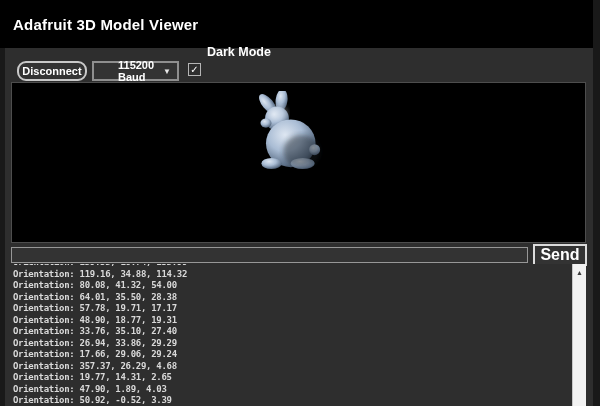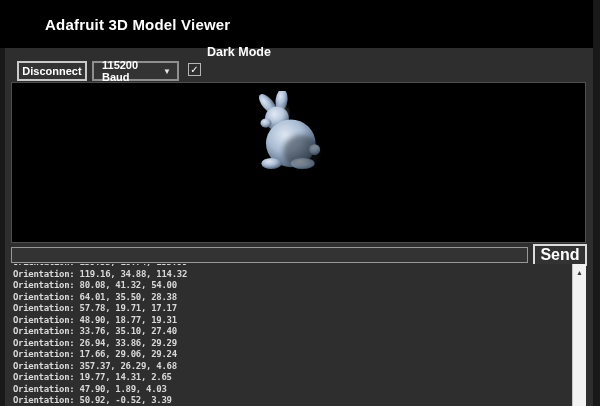--- a/index.html
+++ b/index.html
@@ -8,21 +8,21 @@
     position: relative;
     width: 600px; height: 406px;
     background: #2e2e2e;
     font-family: "Liberation Sans", sans-serif;
     overflow: hidden;
   }
   .titlebar {
     position: absolute; left: 0; top: 0;
     width: 593px; height: 48px;
     background: #000;
-    display: flex; align-items: center; padding-left: 32px;
+    display: flex; align-items: center;
   }
   .title {
     color: #fff; font-size: 15px; font-weight: bold;
     padding-left: 13px; letter-spacing: .2px;
   }
   .edge-right {
     position: absolute; right: 0; top: 0;
     width: 7px; height: 406px; background: #191919;
   }
   .edge-left {
@@ -31,25 +31,25 @@
   }
   .btn {
     position: absolute;
     background: #333; color: #fff;
     font-weight: bold; font-size: 11px;
     border: 2px solid #c9c9c9;
     display: flex; align-items: center; justify-content: center;
     font-family: "Liberation Sans", sans-serif;
     cursor: pointer;
   }
-  #disconnect { left: 17px; top: 61px; width: 70px; height: 20px; }
+  #disconnect { left: 17px; top: 61px; width: 70px; height: 20px; border-radius: 9px; }
   #baud {
     left: 92px; top: 61px; width: 87px; height: 20px;
     border-color: #8f8f8f;
-    justify-content: space-between; padding: 0 6px 0 8px;
+    justify-content: space-between; padding: 0 6px 0 24px;
   }
   #baud .arrow { font-size: 8px; color: #e8e8e8; }
   #darkmode-box {
     position: absolute; left: 188px; top: 63px;
     width: 13px; height: 13px;
     background: #2e2e2e; border: 1px solid #b5b5b5;
     color: #fff; font-size: 10px; line-height: 11px; text-align: center;
     cursor: pointer;
   }
   #darkmode-label {

